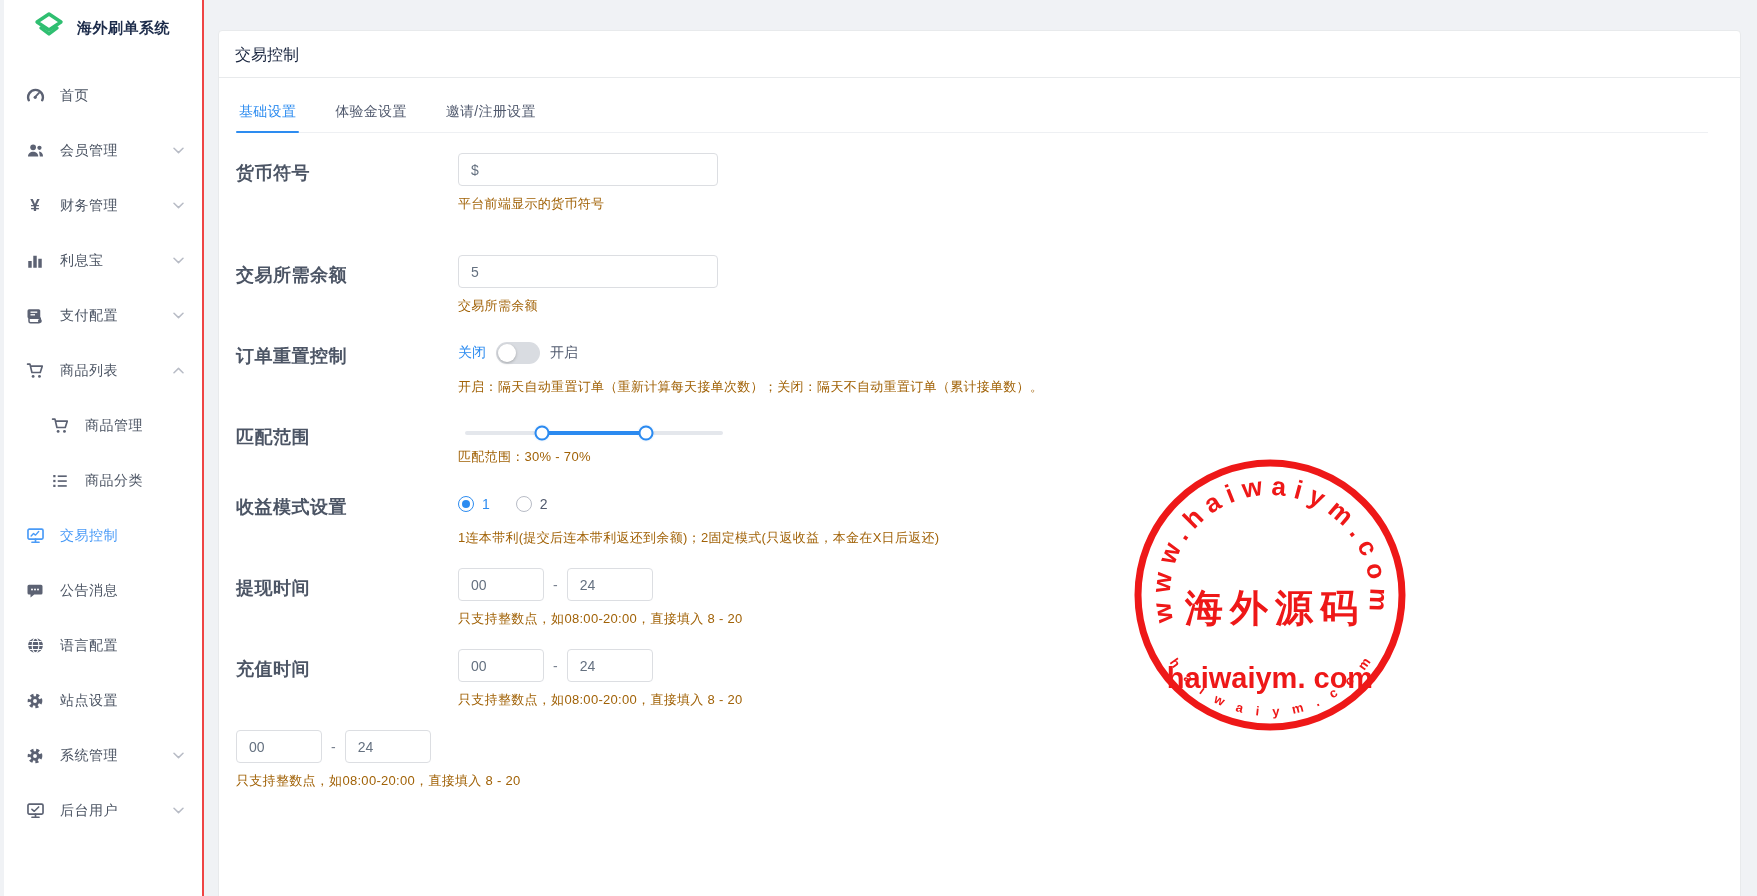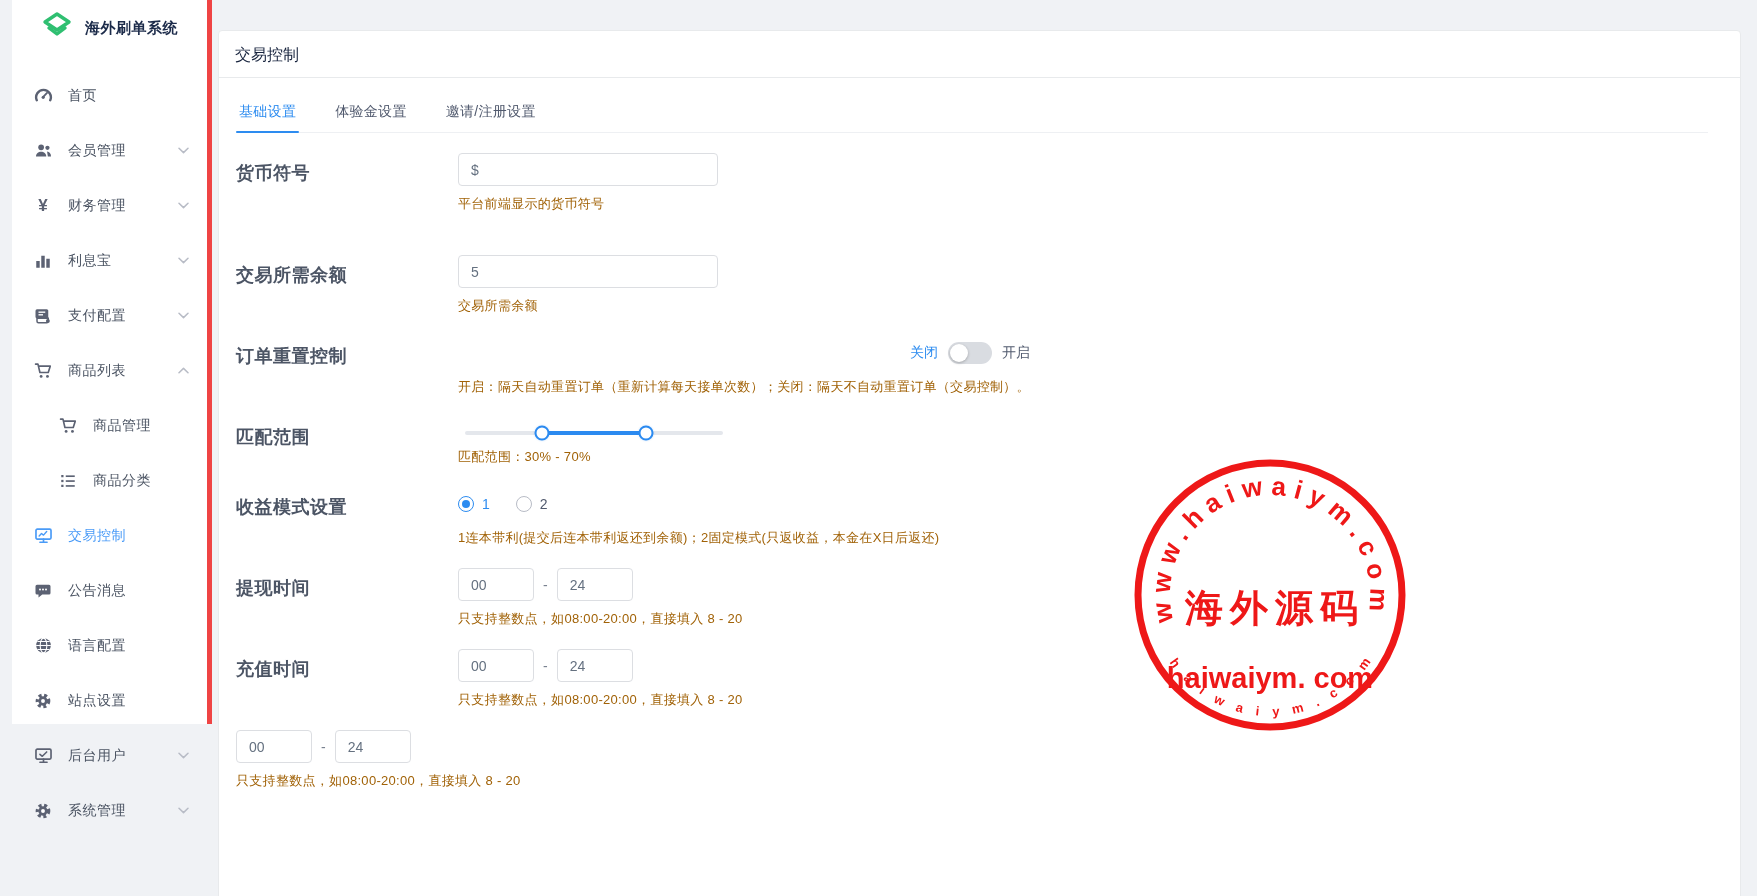--- a/index.html
+++ b/index.html
@@ -1,21 +1,21 @@
 <!DOCTYPE html>
 <html><head>
 <meta charset="utf-8">
 <style>
   * { margin:0; padding:0; box-sizing:border-box; }
   html,body { width:1757px; height:896px; overflow:hidden;
     font-family:"Liberation Sans","DejaVu Sans",sans-serif; background:#f0f2f5; }
 
   
-  .sidebar { position:absolute; left:12px; top:0; width:200px; height:724px;
-    background:#ffffff; border-right:5px solid #ef4444; z-index:5; }
+  .sidebar { position:absolute; left:4px; top:0; width:200px; height:896px;
+    background:#ffffff; border-right:2px solid #ef4444; z-index:5; }
   .logo { height:56px; display:flex; align-items:center; padding-left:30px; gap:13px; }
   .logo-text { font-size:15px; font-weight:bold; color:#1c2b4a; letter-spacing:.5px; }
   .menu { padding-top:12px; }
   .menu-item { height:55px; display:flex; align-items:center; padding-left:21px;
     cursor:pointer; color:#4a5362; font-size:14px; position:relative; }
   .menu-item .mi-icon { width:20px; height:20px; display:flex; align-items:center;
     justify-content:center; flex:none; color:#5c6273; }
   .menu-item .mi-label { margin-left:15px; letter-spacing:.5px; }
   .menu-item.sub { padding-left:46px; }
   .menu-item.active { color:#4a9bf7; }
@@ -41,25 +41,25 @@
   .form { padding-top:20px; }
   .frow { display:flex; margin-bottom:21px; }
   .flabel { width:222px; flex:none; font-size:18px; font-weight:bold; color:#4c5565;
     padding-top:8px; letter-spacing:.5px; }
   .fctrl {}
   .help { margin-top:9px; font-size:13px; color:#a16207; letter-spacing:.3px; }
 
   .inp { width:260px; height:33px; border:1px solid #dcdee2; border-radius:4px;
     padding:0 12px; font-size:14px; color:#657180; outline:none;
     font-family:"Liberation Sans","DejaVu Sans",sans-serif; background:#fff; }
-  .inp.small { width:76px; }
+  .inp.small { width:86px; }
   .dash { display:inline-block; margin:0 9px; color:#7a8290; font-size:14px; }
 
   
-  .toggle-line { display:flex; align-items:center; height:33px; gap:10px;justify-content:flex-end; }
+  .toggle-line { display:flex; align-items:center; height:33px; gap:10px; }
   .tg-off { color:#2d8cf0; font-size:14px; cursor:pointer; }
   .tg-on { color:#515a6e; font-size:14px; }
   .switch { width:44px; height:22px; border-radius:11px; background:#d9dce1;
     position:relative; cursor:pointer; }
   .switch .knob { position:absolute; left:2px; top:2px; width:18px; height:18px;
     border-radius:50%; background:#fff; box-shadow:0 1px 3px rgba(0,0,0,.25); }
 
   
   .slider-wrap { width:272px; padding:14px 7px 0 7px; }
   .slider { position:relative; height:4px; background:#e4e7ec; border-radius:2px; }
@@ -236,40 +236,40 @@
           <svg width="18" height="18" viewBox="0 0 24 24">
             <circle cx="12" cy="12" r="7" fill="none" stroke="#5c6273" stroke-width="5.6" stroke-dasharray="3.6 3.1"></circle>
             <circle cx="12" cy="12" r="6.2" fill="#5c6273"></circle>
             <circle cx="12" cy="12" r="2.6" fill="#fff"></circle>
           </svg>
         </span>
         <span class="mi-label">站点设置</span>
       </div>
       <div class="menu-item">
         <span class="mi-icon">
+          <svg width="18" height="18" viewBox="0 0 24 24">
+            <circle cx="12" cy="12" r="7" fill="none" stroke="#5c6273" stroke-width="5.6" stroke-dasharray="3.6 3.1"></circle>
+            <circle cx="12" cy="12" r="6.2" fill="#5c6273"></circle>
+            <circle cx="12" cy="12" r="2.6" fill="#fff"></circle>
+          </svg>
+        </span>
+        <span class="mi-label">系统管理</span>
+        <svg class="chev " width="11" height="7" viewBox="0 0 11 7">
+          <polyline points="1,1.2 5.5,5.6 10,1.2" fill="none" stroke="#b8bcc6" stroke-width="1.5" stroke-linecap="round" stroke-linejoin="round"></polyline>
+        </svg>
+      </div>
+      <div class="menu-item">
+        <span class="mi-icon">
           <svg width="19" height="19" viewBox="0 0 24 24">
             <rect x="2.5" y="4" width="19" height="12.5" rx="1.6" fill="none" stroke="#5c6273" stroke-width="2.1"></rect>
             <path d="M7.5 10.5 l3 2.5 5.5 -5.5" fill="none" stroke="#5c6273" stroke-width="2" stroke-linecap="round" stroke-linejoin="round"></path>
             <path d="M12 16.5 v3.2 M7.5 20.5 h9" stroke="#5c6273" stroke-width="2.1" stroke-linecap="round"></path>
           </svg>
         </span>
         <span class="mi-label">后台用户</span>
-        <svg class="chev " width="11" height="7" viewBox="0 0 11 7">
-          <polyline points="1,1.2 5.5,5.6 10,1.2" fill="none" stroke="#b8bcc6" stroke-width="1.5" stroke-linecap="round" stroke-linejoin="round"></polyline>
-        </svg>
-      </div>
-      <div class="menu-item">
-        <span class="mi-icon">
-          <svg width="18" height="18" viewBox="0 0 24 24">
-            <circle cx="12" cy="12" r="7" fill="none" stroke="#5c6273" stroke-width="5.6" stroke-dasharray="3.6 3.1"></circle>
-            <circle cx="12" cy="12" r="6.2" fill="#5c6273"></circle>
-            <circle cx="12" cy="12" r="2.6" fill="#fff"></circle>
-          </svg>
-        </span>
-        <span class="mi-label">系统管理</span>
         <svg class="chev " width="11" height="7" viewBox="0 0 11 7">
           <polyline points="1,1.2 5.5,5.6 10,1.2" fill="none" stroke="#b8bcc6" stroke-width="1.5" stroke-linecap="round" stroke-linejoin="round"></polyline>
         </svg>
       </div>
     </div>
 </div>
 
 <div class="main">
   <div class="card-header">交易控制</div>
   <div class="card-body">
@@ -303,21 +303,21 @@
       <div class="frow">
         <div class="flabel">订单重置控制</div>
         <div class="fctrl">
           <div class="toggle-line">
             <span class="tg-off">关闭</span>
             <span class="switch">
                 <span class="knob"></span>
               </span>
             <span class="tg-on">开启</span>
           </div>
-          <div class="help">开启：隔天自动重置订单（重新计算每天接单次数）；关闭：隔天不自动重置订单（交易控制）。</div>
+          <div class="help">开启：隔天自动重置订单（重新计算每天接单次数）；关闭：隔天不自动重置订单（累计接单数）。</div>
         </div>
       </div>
 
       <div class="frow">
         <div class="flabel">匹配范围</div>
         <div class="fctrl">
           <div class="slider-wrap">
             <div class="slider">
               <div class="fill" id="slider-fill" style="left: 30%; width: 40%;"></div>
               <div class="handle" id="slider-h1" style="left: 30%;"></div>

